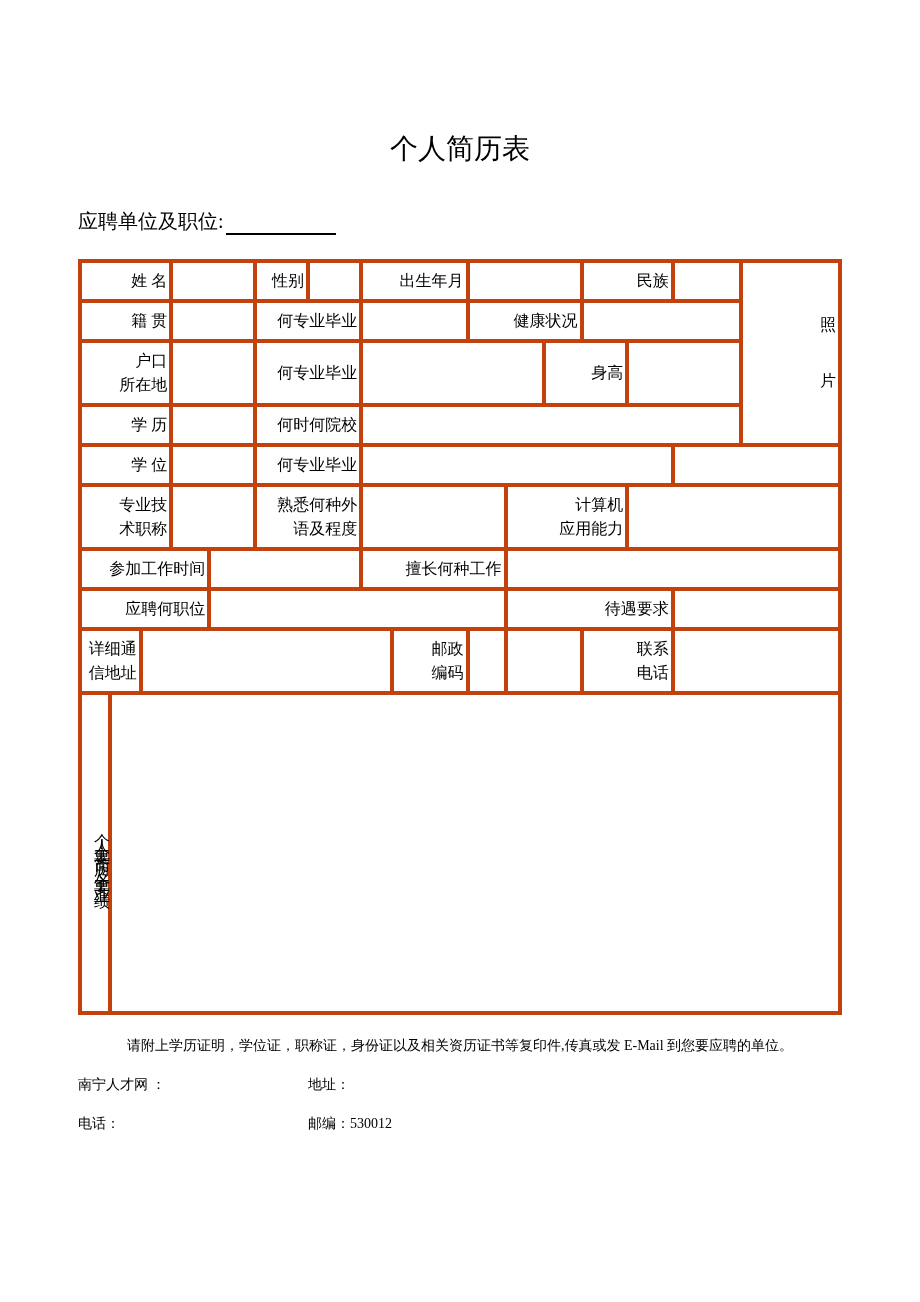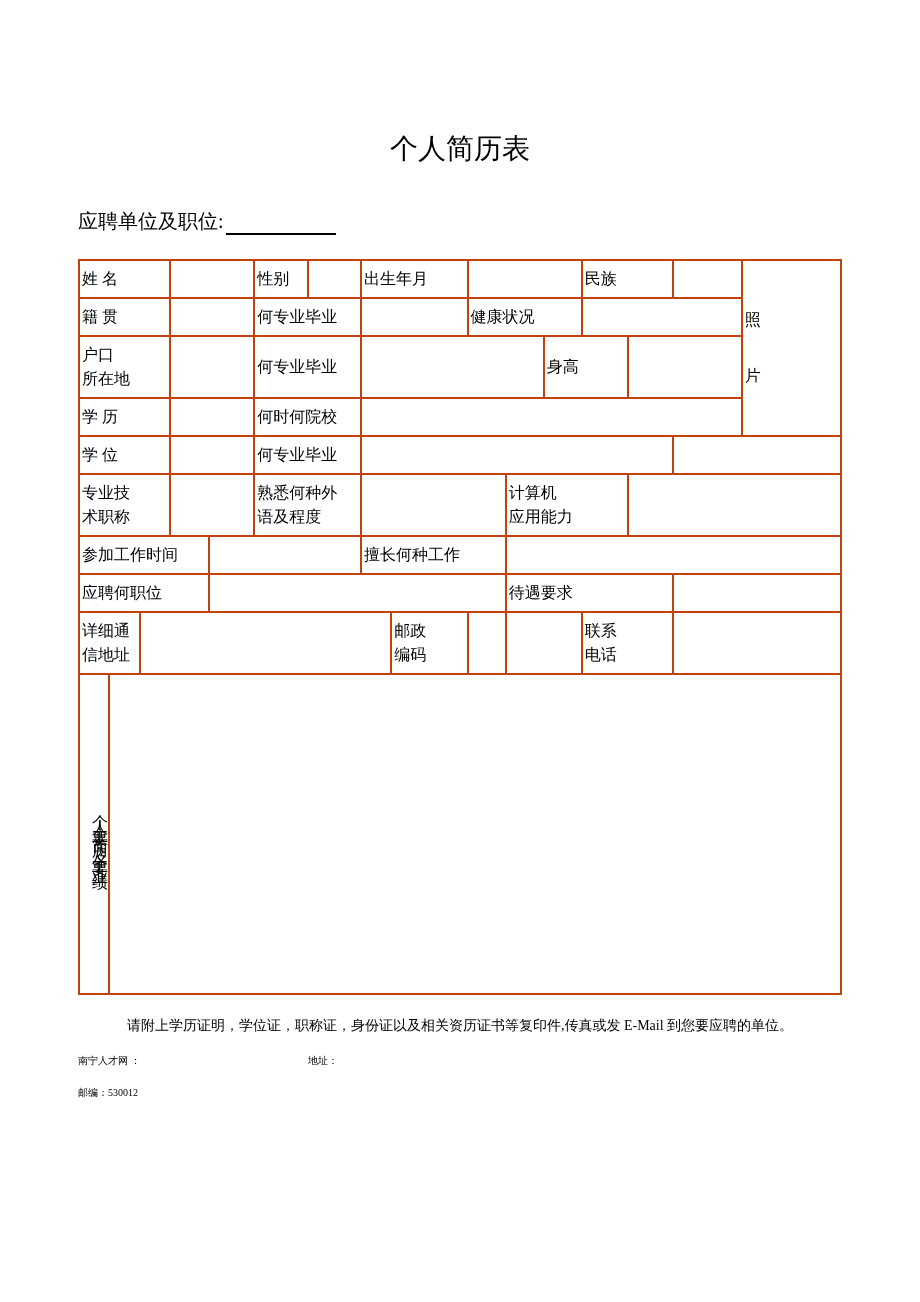--- a/index.html
+++ b/index.html
@@ -33,22 +33,22 @@
       width: 110px;
       vertical-align: bottom;
       margin-left: 2px;
     }
     table {
       border-collapse: collapse;
       width: 100%;
       table-layout: fixed;
     }
     td {
-      border: 2px solid #c2410c;
-      text-align: left;
+      border: 4px solid #c2410c;
+      text-align: right;
       vertical-align: middle;
       padding: 6px 2px;
       font-size: 16px;
       line-height: 1.5;
     }
     .vert-label {
       width: 28px;
       padding: 10px 4px;
       line-height: 2;
     }
@@ -59,21 +59,21 @@
       width: 110px;
     }
     .note {
       font-size: 14px;
       margin-top: 18px;
       line-height: 1.8;
       text-align: center;
     }
     .footer-row {
       display: flex;
-      font-size: 10px;
+      font-size: 14px;
       margin-top: 14px;
       line-height: 1.8;
     }
     .footer-left {
       width: 230px;
     }
   </style>
 </head>
 <body>
 
@@ -219,16 +219,17 @@
 </tbody>
   </table>
 
 <p class="note">请附上学历证明，学位证，职称证，身份证以及相关资历证书等复印件,传真或发 E-Mail 到您要应聘的单位。</p>
 
 <div class="footer-row">
   <div class="footer-left">南宁人才网 ：</div>
   <div>地址：</div>
 </div>
 <div class="footer-row">
+  <div class="footer-left">电话：</div>
   <div>
     <span>邮编：</span><span>530012</span>
   </div>
 </div>
 
 </body></html>

